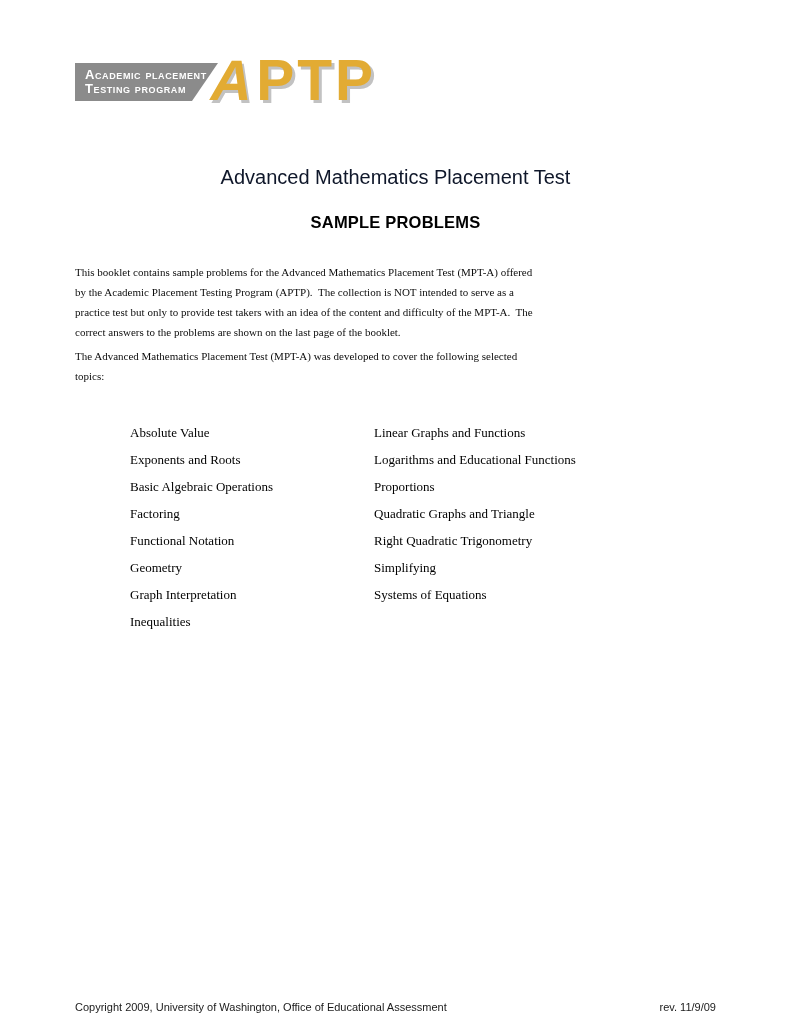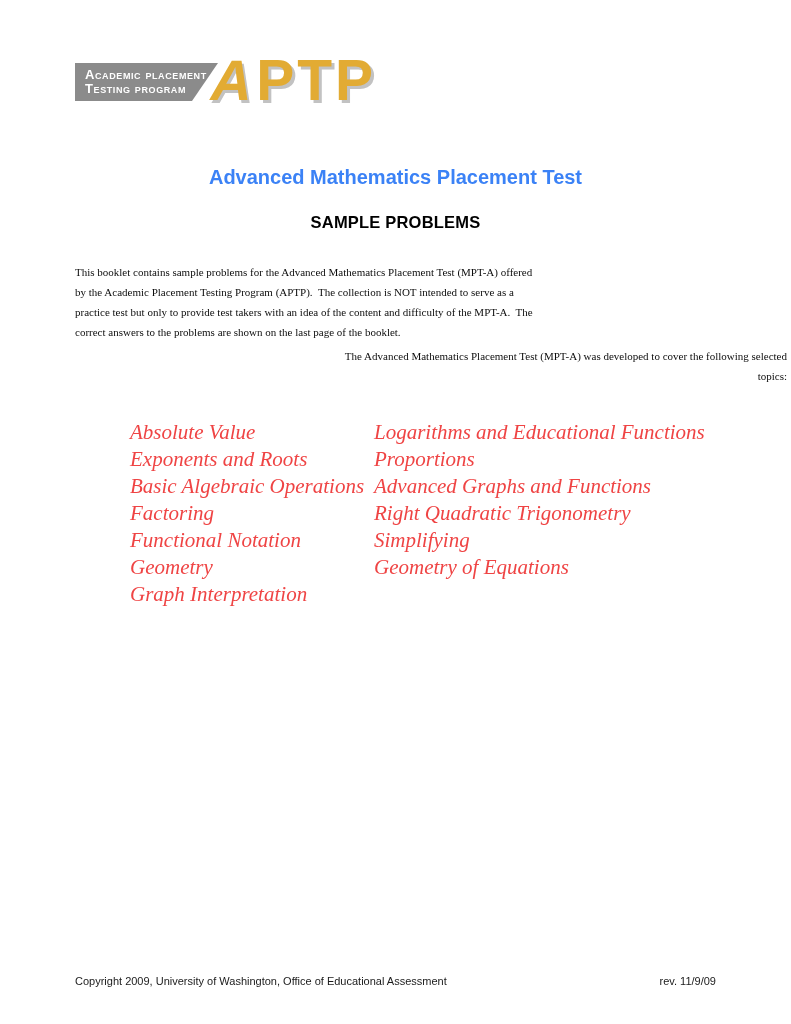--- a/index.html
+++ b/index.html
@@ -46,24 +46,24 @@
     text-shadow: 3px 3px 0 #c2c2c2;
     white-space: nowrap;
   }
   .acronym-a { display: inline-block; transform: skewX(-12deg); }
 
   
   .title {
     position: absolute; left: 0; right: 0; top: 165px;
     text-align: center;
     font-family: "Liberation Sans", sans-serif;
-    font-weight: bold;
+    font-weight: normal;
     font-size: 20px;
     line-height: 25px;
-    color: #3b82f6;
+    color: #0f172a;
   }
   .subtitle {
     position: absolute; left: 0; right: 0; top: 212px;
     text-align: center;
     font-family: Liberation Sans, sans-serif;
     font-weight: bold;
     font-size: 16.5px;
     line-height: 21px;
     letter-spacing: 0.2px;
     color: #000000;
@@ -72,38 +72,37 @@
   
   .para {
     position: absolute; left: 75px;
     width: 712px;
     font-size: 11px;
     line-height: 20px;
     white-space: pre;
     color: #0d0d0d;
   }
   .para1 { top: 262px; }
-  .para2 { top: 346px; text-align: right; }
+  .para2 { top: 346px; }
 
   
   .topics { position: absolute; top: 419px; left: 0; width: 791px; }
   .topics-col { position: absolute; top: 0; }
   .topics-col.left  { left: 130px; }
   .topics-col.right { left: 374px; }
   .topic-item {
-    font-size: 21px;
+    font-size: 13px;
     line-height: 27px;
     white-space: nowrap;
-    color: #ef4444;
-    font-style: italic;
+    color: #000000;
   }
 
   
   .footer {
-    position: absolute; left: 75px; top: 974px;
+    position: absolute; left: 75px; top: 1000px;
     width: 641px;
     display: flex;
     justify-content: space-between;
     align-items: flex-start;
     font-family: "Liberation Sans", sans-serif;
     font-size: 11px;
     line-height: 14px;
     color: #1a1a1a;
   }
 </style>
@@ -132,28 +131,30 @@
 
   <div class="topics">
     <div class="topics-col left">
       <div class="topic-item">Absolute Value</div>
       <div class="topic-item">Exponents and Roots</div>
       <div class="topic-item">Basic Algebraic Operations</div>
       <div class="topic-item">Factoring</div>
       <div class="topic-item">Functional Notation</div>
       <div class="topic-item">Geometry</div>
       <div class="topic-item">Graph Interpretation</div>
+      <div class="topic-item">Inequalities</div>
     </div>
     <div class="topics-col right">
+      <div class="topic-item">Linear Graphs and Functions</div>
       <div class="topic-item">Logarithms and Educational Functions</div>
       <div class="topic-item">Proportions</div>
-      <div class="topic-item">Advanced Graphs and Functions</div>
+      <div class="topic-item">Quadratic Graphs and Triangle</div>
       <div class="topic-item">Right Quadratic Trigonometry</div>
       <div class="topic-item">Simplifying</div>
-      <div class="topic-item">Geometry of Equations</div>
+      <div class="topic-item">Systems of Equations</div>
     </div>
   </div>
 
   <div class="footer">
     <span>Copyright 2009, University of Washington, Office of Educational Assessment</span>
     <span>rev. 11/9/09</span>
   </div>
 
 </div>
 

